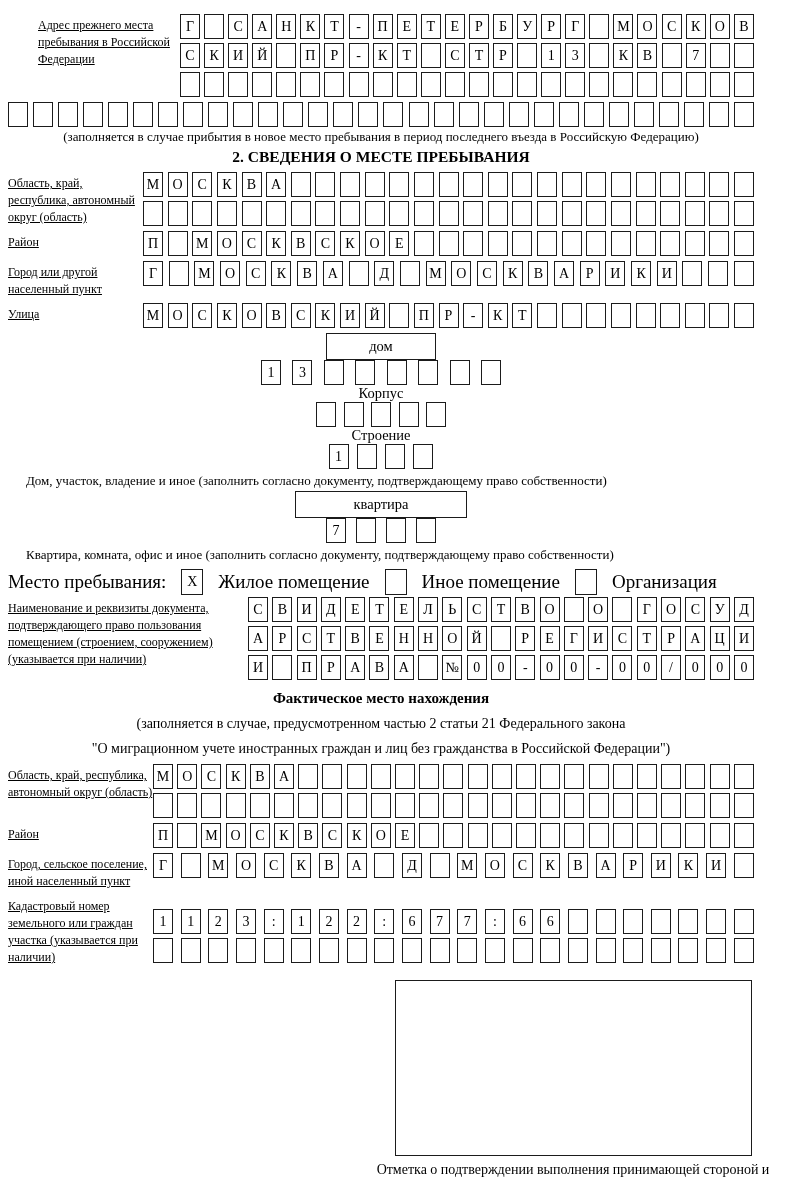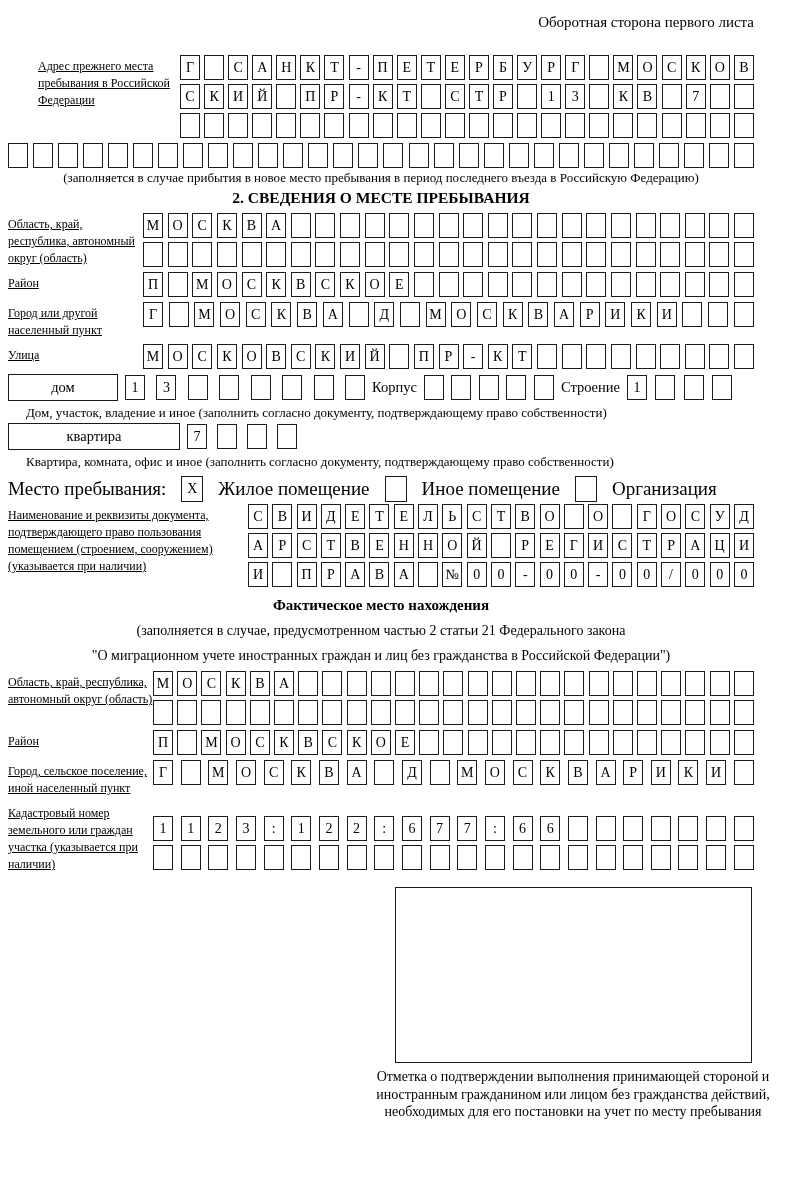--- a/index.html
+++ b/index.html
@@ -23,21 +23,21 @@
           display:flex; align-items:center; justify-content:center;
           font-size:14px; font-family:"Liberation Serif","DejaVu Serif",serif; }
 
   .note { font-size:13px; line-height:16px; margin-bottom:2px; }
   .note.center { text-align:center; }
   .note.leftpad { padding-left:18px; }
 
   .h2 { text-align:center; font-weight:bold; font-size:15.5px; margin:3px 0 6px 0; }
   .h3 { text-align:center; font-weight:bold; font-size:15px; margin:10px 0 6px 0; }
 
-  .houserow { display:flex; align-items:center; column-gap:7px; margin-bottom:4px; }
+  .houserow { display:flex; align-items:center; column-gap:7px; margin-bottom:4px;flex-direction:column; }
   .widebox { height:27px; box-sizing:border-box; border:1.6px solid #1b1b1b;
              display:flex; align-items:center; justify-content:center; font-size:14.5px; }
   .widebox.w110 { width:110px; }
   .widebox.w200 { width:172px; }
   .boxrow.wfix250 { flex:none; width:240px; }
   .boxrow.wfix130 { flex:none; width:130px; }
   .boxrow.wfix110 { flex:none; width:110px; }
   .boxrow.wfix105 { flex:none; width:105px; }
   .inline-label { font-size:14.5px; white-space:nowrap; }
 
@@ -51,21 +51,20 @@
 
   .stamp-wrap { margin-top:14px; }
   .stamp-box { margin-left:387px; width:357px; height:176px; box-sizing:border-box; border:1.8px solid #1b1b1b; }
   .stamp-caption { margin-left:355px; width:420px; text-align:center; font-size:14px; line-height:17.5px; margin-top:5px; }
 </style>
 </head>
 <body>
 
 <div class="page">
 
-  <div class="header-note">Оборотная сторона первого листа</div>
 
   <div class="field">
     <div class="flabel w165">Адрес прежнего места пребывания в Российской Федерации</div>
     <div class="rows">
       <div class="boxrow">
           <span class="cell">Г</span>
           <span class="cell"></span>
           <span class="cell">С</span>
           <span class="cell">А</span>
           <span class="cell">Н</span>

